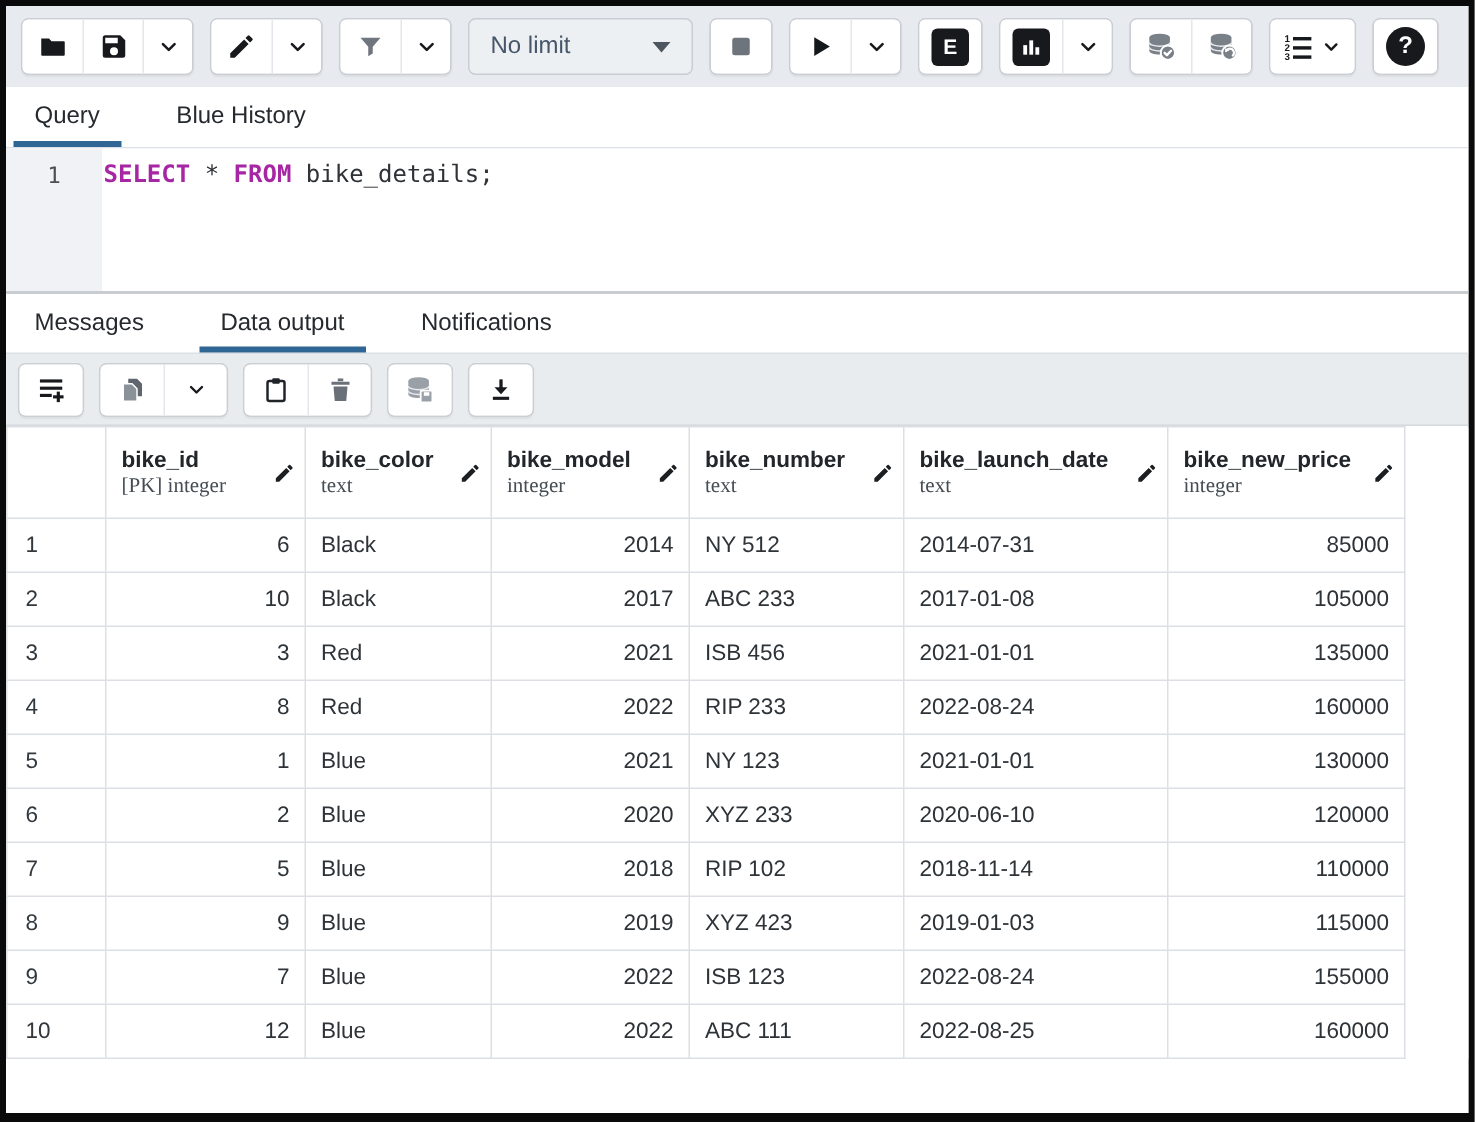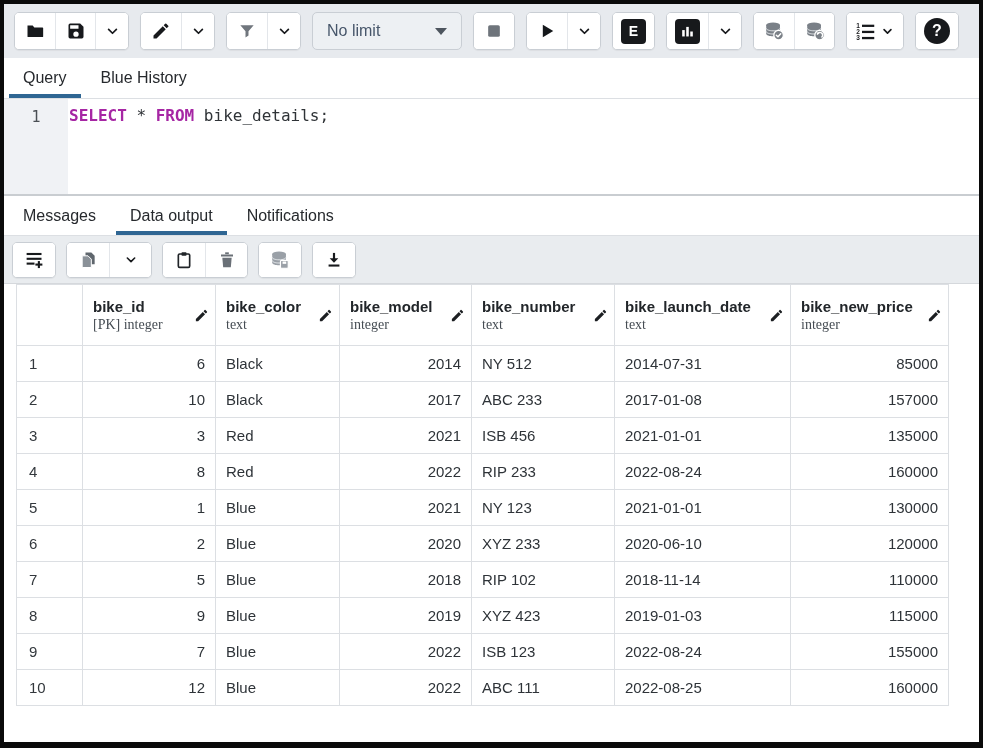--- a/index.html
+++ b/index.html
@@ -44,21 +44,21 @@
     padding:0 14px; color:#47566a; font-size:16px; cursor:pointer;
   }
   .caret-down {
     width:0; height:0; border-left:6px solid transparent;
     border-right:6px solid transparent; border-top:7px solid #4d555e;
   }
 
   
   .tabbar {
     flex:none; background:#fff; border-bottom:1px solid #dcdfe3;
-    display:flex; padding:0 2px;
+    display:flex; padding:0 2px;gap:17px;
   }
   .tabbar.h41 { height:41px; }
   .tabbar.h40 { height:40px; }
   .tab {
     padding:0 17px; display:flex; align-items:center;
     font-size:16px; color:#26292d; position:relative; cursor:pointer;
   }
   .tab.active::after {
     content:''; position:absolute; left:3px; right:3px; bottom:0;
     height:4px; background:var(--accent,#2f6693);
@@ -76,21 +76,21 @@
 
   
   .rtoolbar {
     flex:none; height:48px; background:#e9ecef; border-bottom:1px solid #d5d8dc;
     display:flex; align-items:center; padding:0 8px; gap:10px;
   }
   .rtoolbar .btn-group { height:36px; }
   .rtoolbar .tbtn { min-width:42px; }
 
   
-  .grid-wrap { flex:1; background:#fff; overflow:hidden;margin-left:12px; }
+  .grid-wrap { flex:1; background:#fff; overflow:hidden; }
   table.grid { border-collapse:collapse; table-layout:fixed; width:975px; font-size:15px; color:#2e3338; }
   .grid th, .grid td { border:1px solid #dcdfe3; overflow:hidden; white-space:nowrap; }
   .grid th { height:61px; background:#fff; padding:4px 6px 4px 10px; font-weight:normal; text-align:left; vertical-align:middle; }
   .grid th.rownum-h { padding:0; }
   .grid td { height:36px; padding:0 10px; background:#fff; }
   .grid td.num { text-align:right; }
   .grid td.rownum { padding-left:12px; color:#33383d; }
   .grid th.filler-h, .grid td.filler { border:none; background:#fff; }
   .col-head { display:flex; align-items:center; justify-content:space-between; gap:4px; }
   .col-name { display:block; font-weight:bold; font-size:15px; color:#22262a; line-height:19px; }
@@ -430,21 +430,21 @@
             <td class="num">85000</td>
             <td class="filler"></td>
           </tr>
           <tr>
             <td class="rownum">2</td>
             <td class="num">10</td>
             <td>Black</td>
             <td class="num">2017</td>
             <td>ABC 233</td>
             <td>2017-01-08</td>
-            <td class="num">157000</td>
+            <td class="num">105000</td>
             <td class="filler"></td>
           </tr>
           <tr>
             <td class="rownum">3</td>
             <td class="num">3</td>
             <td>Red</td>
             <td class="num">2021</td>
             <td>ISB 456</td>
             <td>2021-01-01</td>
             <td class="num">135000</td>

